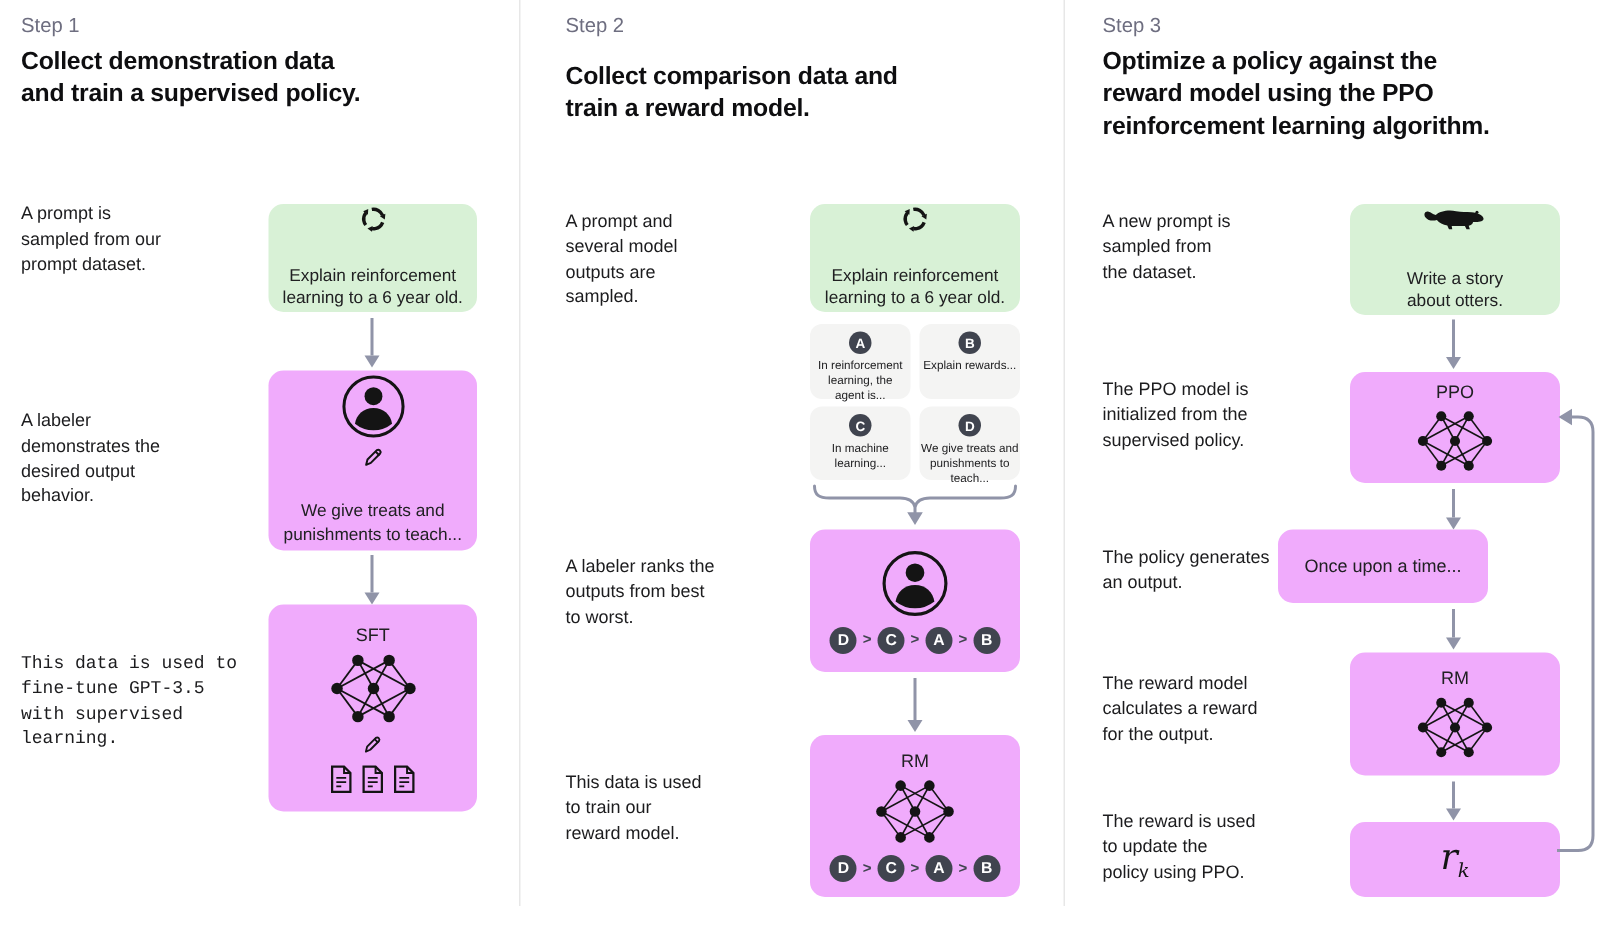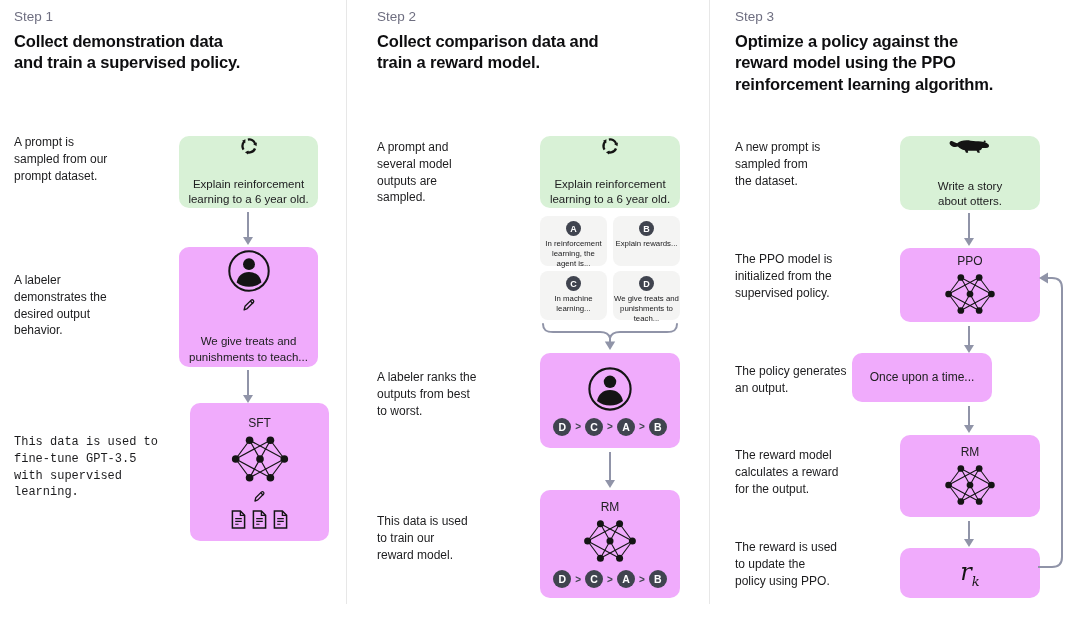--- a/index.html
+++ b/index.html
@@ -86,21 +86,21 @@
         <path d="M3.5 14.5 L4.5 10.5 L11.5 3.5 a1.8 1.8 0 0 1 2.5 2.5 L7 13 Z"></path>
         <path d="M10.5 4.5 l3 3"></path>
       </g>
     </svg>
     <div class="box-text">We give treats and
 punishments to teach...</div>
   </div>
 
   <div class="arrow" style="left:247px;top:370px;height:25px;"></div>
 
-  <div class="box gray" style="left:190px;top:403px;width:139px;height:138px;justify-content:center;">
+  <div class="box gray" style="left:179px;top:403px;width:139px;height:138px;justify-content:center;">
     <div class="model-label">SFT</div>
     <svg width="66" height="50" viewBox="0 0 92 72">
       <g stroke="#141414" stroke-width="1.7">
         <line x1="31" y1="9" x2="11" y2="36"></line>
           <line x1="31" y1="9" x2="46" y2="36"></line>
           <line x1="31" y1="9" x2="81" y2="36"></line>
         <line x1="61" y1="9" x2="11" y2="36"></line>
           <line x1="61" y1="9" x2="46" y2="36"></line>
           <line x1="61" y1="9" x2="81" y2="36"></line>
         <line x1="11" y1="36" x2="31" y2="63"></line>
@@ -139,21 +139,21 @@
       </svg>
       <svg width="15" height="19" viewBox="0 0 16 20">
         <path d="M1.5 1 H10 L14.5 5.5 V19 H1.5 Z" fill="none" stroke="#141414" stroke-width="1.6"></path>
         <path d="M10 1 V5.5 H14.5" fill="none" stroke="#141414" stroke-width="1.4"></path>
         <path d="M4.5 9 H11.5 M4.5 12 H11.5 M4.5 15 H8" stroke="#141414" stroke-width="1.2"></path>
       </svg>
     </div>
   </div>
 
   <div class="step-label" style="left:377px;top:9px;">Step 2</div>
-  <div class="step-title" style="left:377px;top:31px;width:320px;">Collect comparison data and
+  <div class="step-title" style="left:377px;top:41px;width:320px;">Collect comparison data and
 train a reward model.</div>
 
   <div class="caption" style="left:377px;top:139px;">A prompt and
 several model
 outputs are
 sampled.</div>
   <div class="caption" style="left:377px;top:369px;">A labeler ranks the
 outputs from best
 to worst.</div>
   <div class="caption" style="left:377px;top:513px;">This data is used

